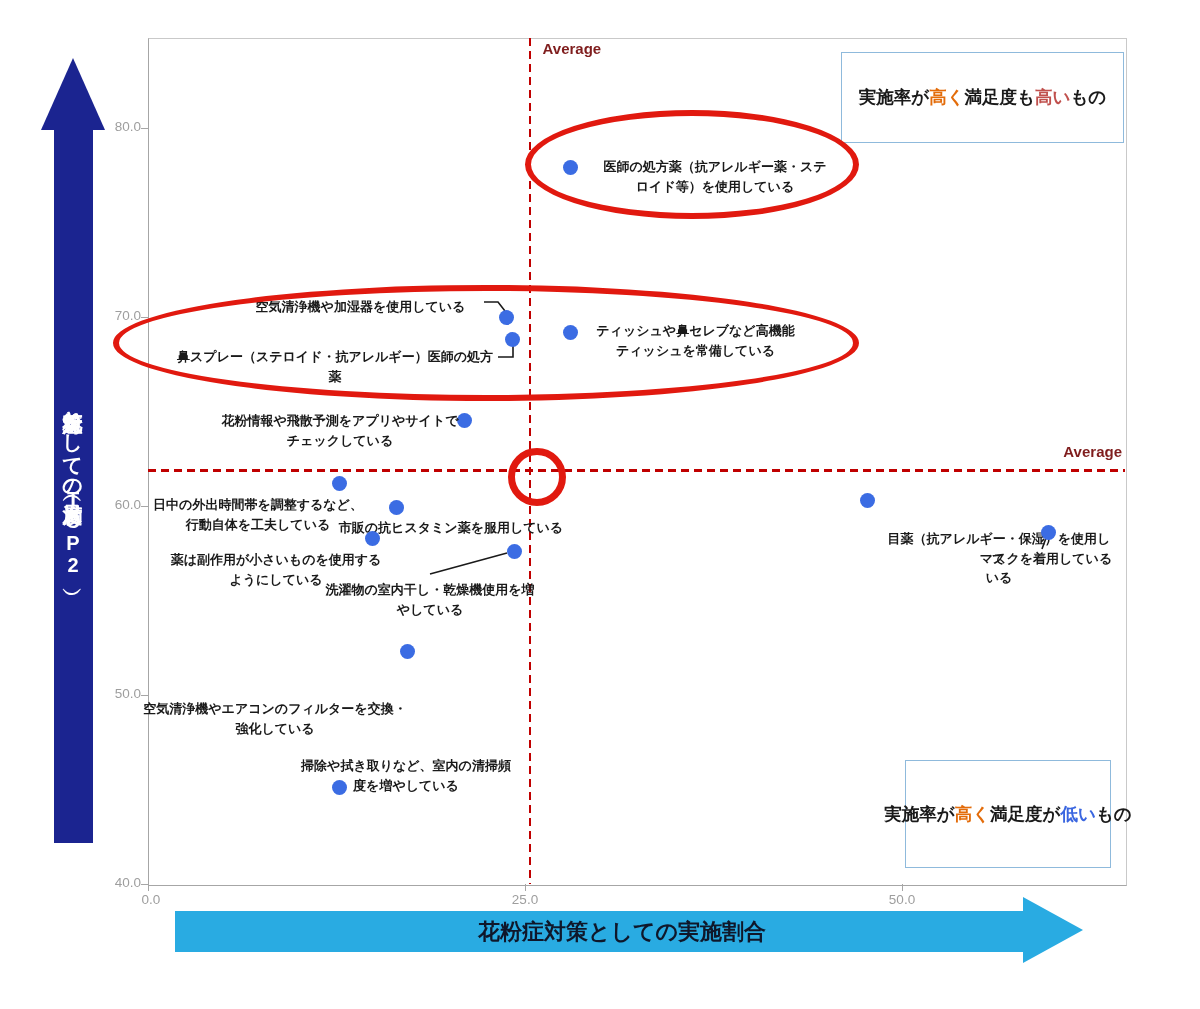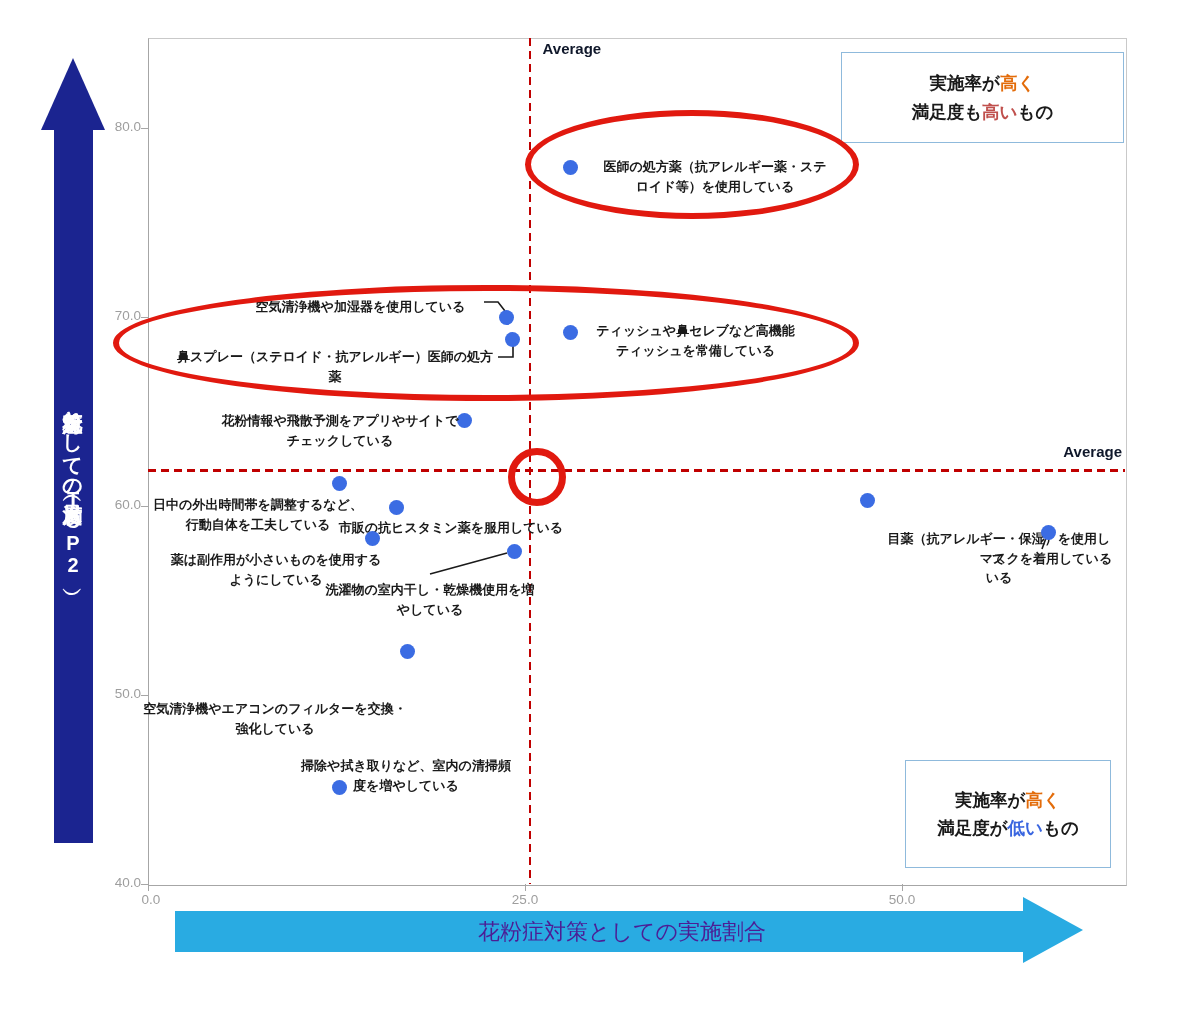--- a/index.html
+++ b/index.html
@@ -11,39 +11,39 @@
   #plot-frame{position:absolute;left:148px;top:38px;width:977px;height:846px;
     border-top:1px solid #c9c9c9;border-right:1px solid #c9c9c9;
     border-left:1px solid #a6a6a6;border-bottom:1px solid #a6a6a6;}
   .ytick-mark{position:absolute;width:7px;height:1px;background:#a6a6a6;left:141px;}
   .xtick-mark{position:absolute;width:1px;height:7px;background:#a6a6a6;top:884px;}
   .ytick-label{position:absolute;width:42px;text-align:right;font-size:13.5px;color:#9e9e9e;}
   .xtick-label{position:absolute;width:44px;text-align:center;font-size:13.5px;color:#9e9e9e;top:892px;}
   
   #avg-line-h{position:absolute;height:2.5px;background:repeating-linear-gradient(90deg,#C00000 0 8px,transparent 8px 13px);}
   #avg-line-v{position:absolute;width:2.5px;background:repeating-linear-gradient(180deg,#C00000 0 8px,transparent 8px 13px);}
-  .avg-label{position:absolute;font-size:15px;font-weight:700;color:#0f172a;}
+  .avg-label{position:absolute;font-size:15px;font-weight:700;color:#7f1d1d;}
   
-  .qbox{position:absolute;background:#fff;border:1.5px solid #8FBADC;display:flex;flex-direction:column;justify-content:center;align-items:center;z-index:4;}
+  .qbox{position:absolute;background:#fff;border:1.5px solid #8FBADC;display:flex;flex-direction:row;justify-content:center;align-items:center;z-index:4;}
   .qbox .q-line{font-size:17.5px;font-weight:700;line-height:1.62;white-space:nowrap;}
   
   .dot{position:absolute;width:15px;height:15px;border-radius:50%;z-index:3;}
   .pt-label{position:absolute;font-size:13px;font-weight:700;line-height:1.5;text-align:center;white-space:pre-line;z-index:3;color:#1a1a1a;}
   
   .hl-ellipse{position:absolute;border:6px solid #E1190F;border-radius:50%;z-index:5;pointer-events:none;}
   
   #y-arrow-head{position:absolute;left:41px;top:58px;width:0;height:0;
     border-left:32px solid transparent;border-right:32px solid transparent;}
   #y-arrow-bar{position:absolute;left:54px;top:130px;width:39px;height:713px;
     display:flex;align-items:center;justify-content:center;}
   #y-axis-title{writing-mode:vertical-rl;text-orientation:upright;color:#fff;
     font-size:20px;font-weight:700;letter-spacing:0px;white-space:nowrap;}
   #x-arrow-bar{position:absolute;left:175px;top:911px;width:848px;height:41px;
     display:flex;align-items:center;justify-content:center;}
-  #x-axis-title{color:#4c1d95;font-size:22px;font-weight:400;padding-left:46px;white-space:nowrap;}
+  #x-axis-title{color:#0f172a;font-size:22px;font-weight:700;padding-left:46px;white-space:nowrap;}
   #x-arrow-head{position:absolute;left:1023px;top:897px;width:0;height:0;
     border-top:33px solid transparent;border-bottom:33px solid transparent;}
   
   #note{position:absolute;left:168px;top:961px;font-size:21px;font-weight:600;color:#1a1a1a;white-space:nowrap;}
   #connector-svg{position:absolute;left:0;top:0;z-index:2;}
 </style>
 </head>
 <body>
 
 <div id="stage">

